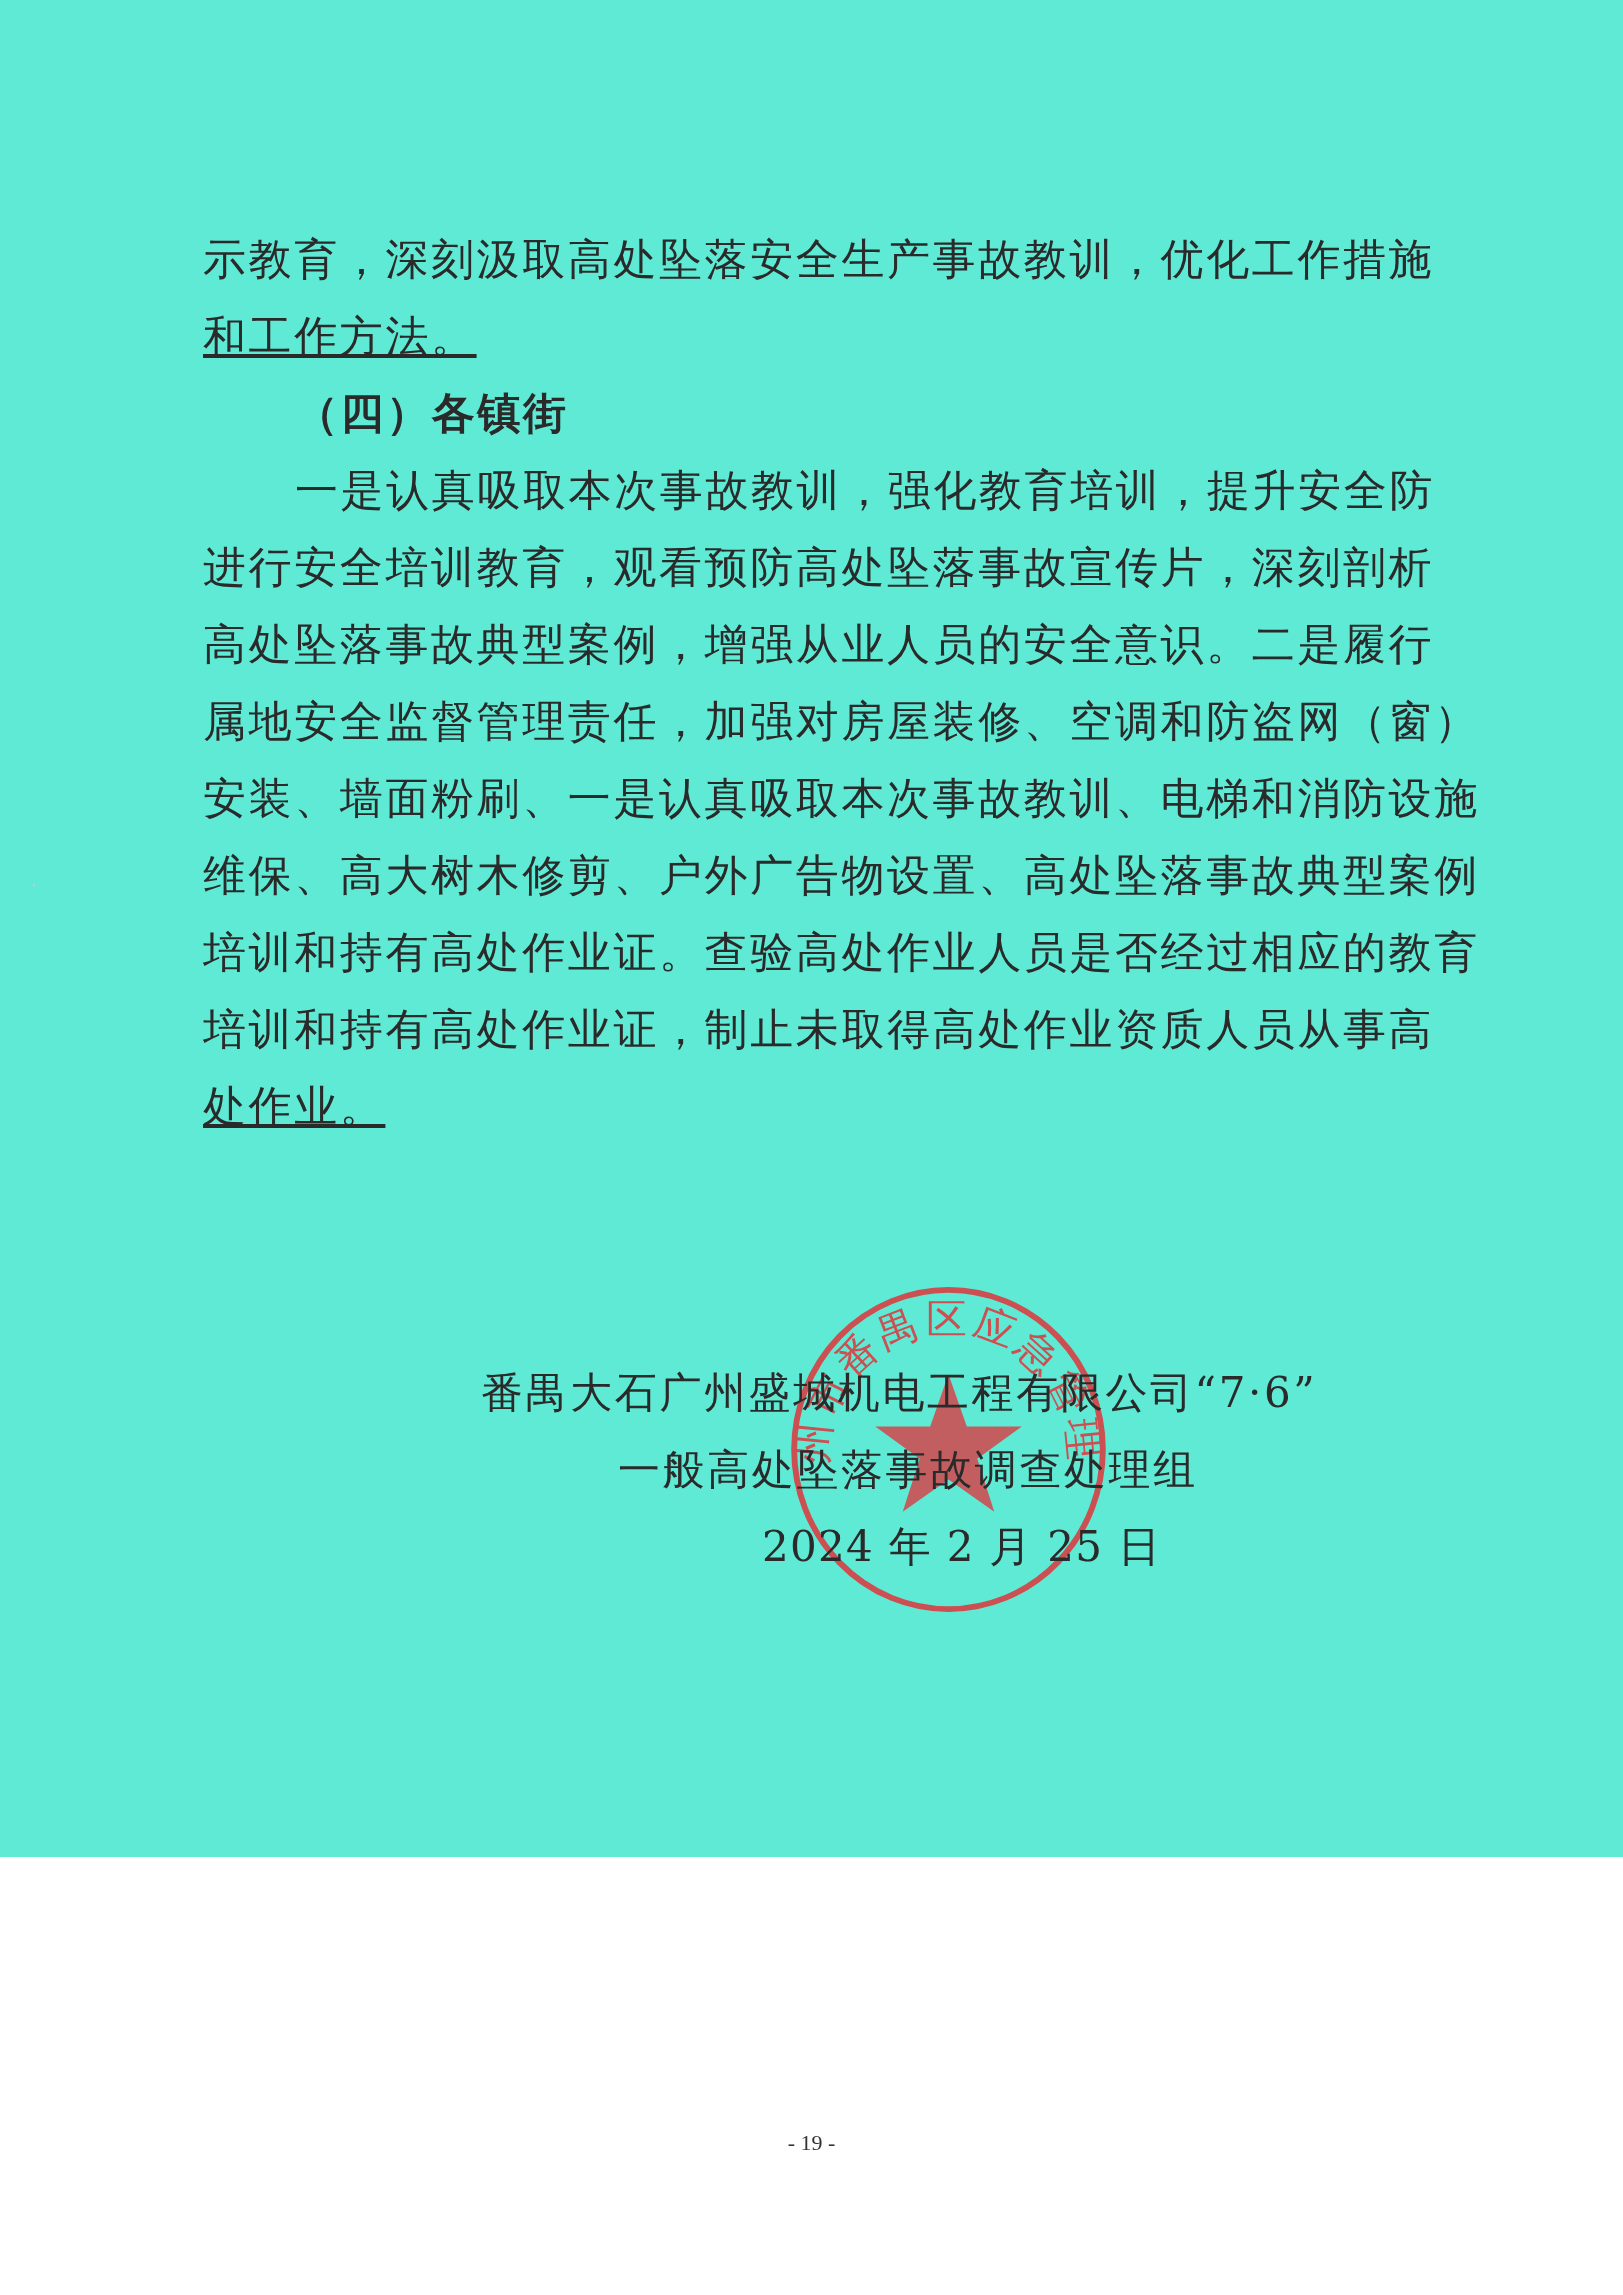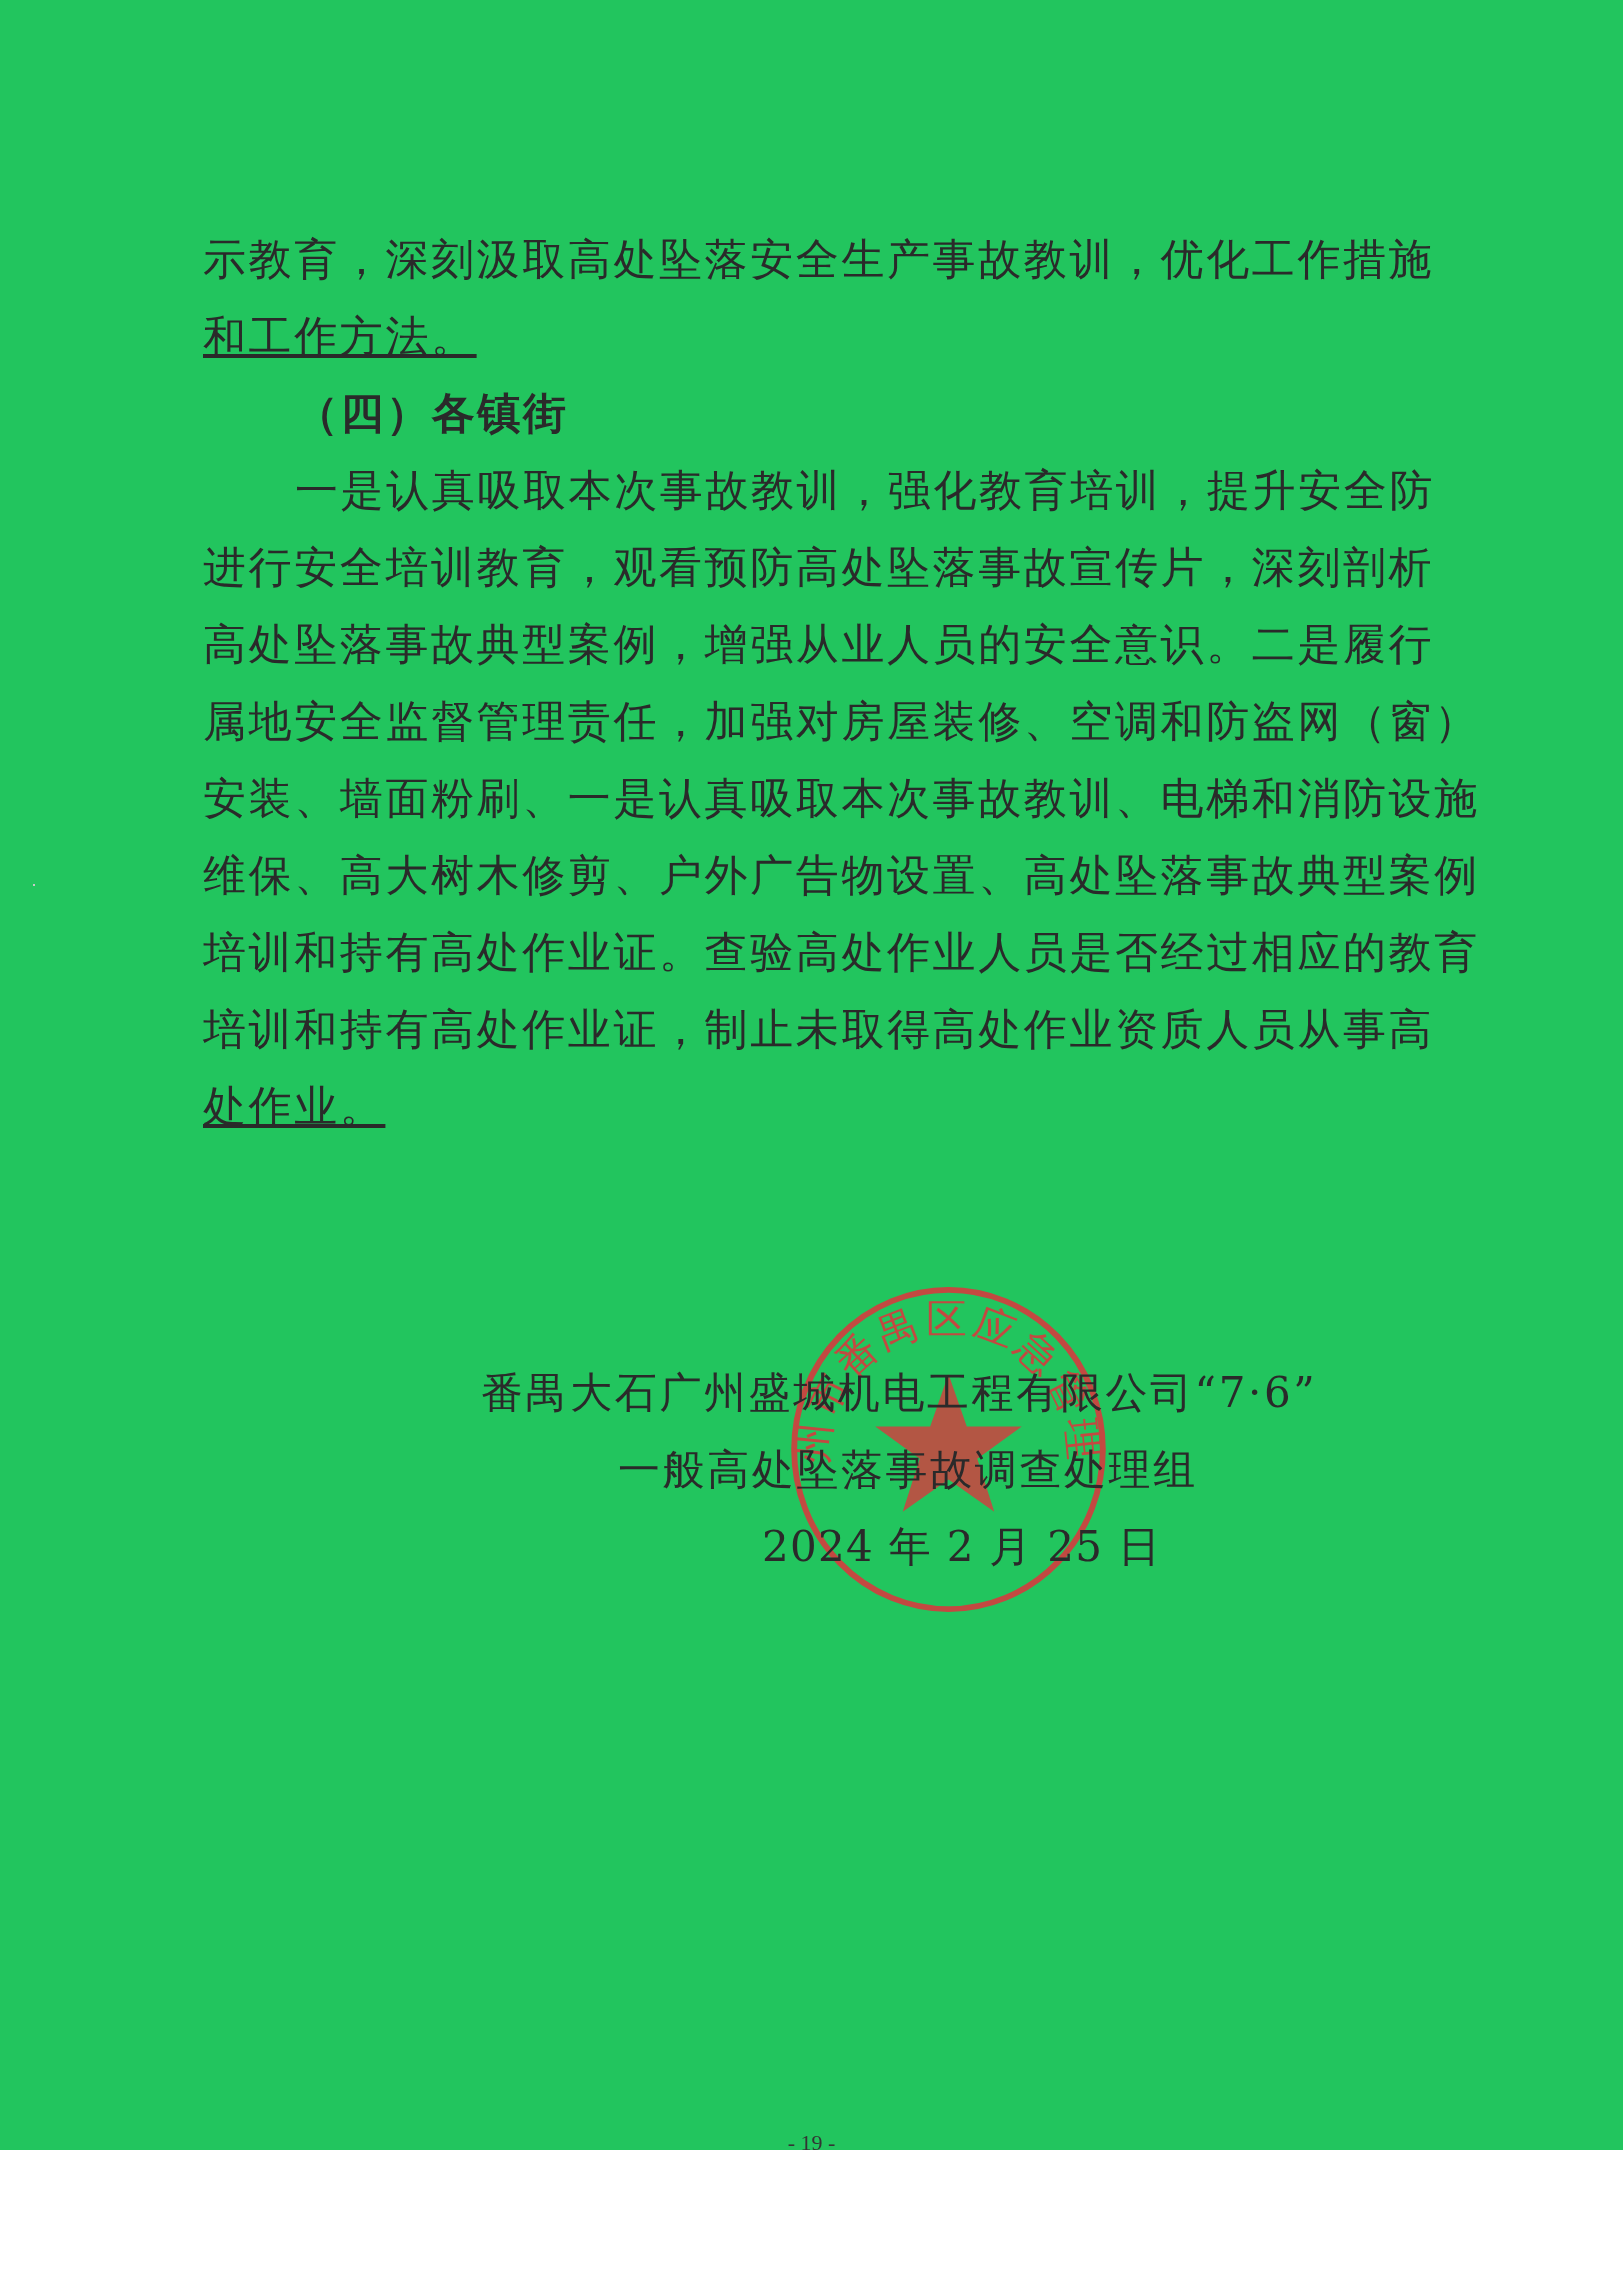--- a/index.html
+++ b/index.html
@@ -1,19 +1,19 @@
 <!DOCTYPE html>
 <html style="font-size:10.5px"><head>
 <meta charset="utf-8">
 <style>
   html, body { margin: 0; padding: 0; background: #ffffff; }
   body { width: 1623px; height: 2295px; position: relative; overflow: hidden; }
   .page {
-    position: absolute; left: 0; top: 0; width: 1623px; height: 2150px;
-    background: #22c55e;
+    position: absolute; left: 0; top: 0; width: 1623px; height: 1857px;
+    background: #5eead4;
   }
   .body-text {
     position: absolute; left: 203px; top: 221px; width: 1191px;
     font-family: "DejaVu Serif", "Liberation Serif", serif;
     font-size: 43px; line-height: 77px; color: #2a2a2a;
     letter-spacing: 2.6px;
   }
   .line { display: block; white-space: nowrap; height: 77px; text-align: justify; text-align-last: justify; }
   .line.last { text-align-last: left; text-decoration: underline; }
   .indent { padding-left: 92px; }

